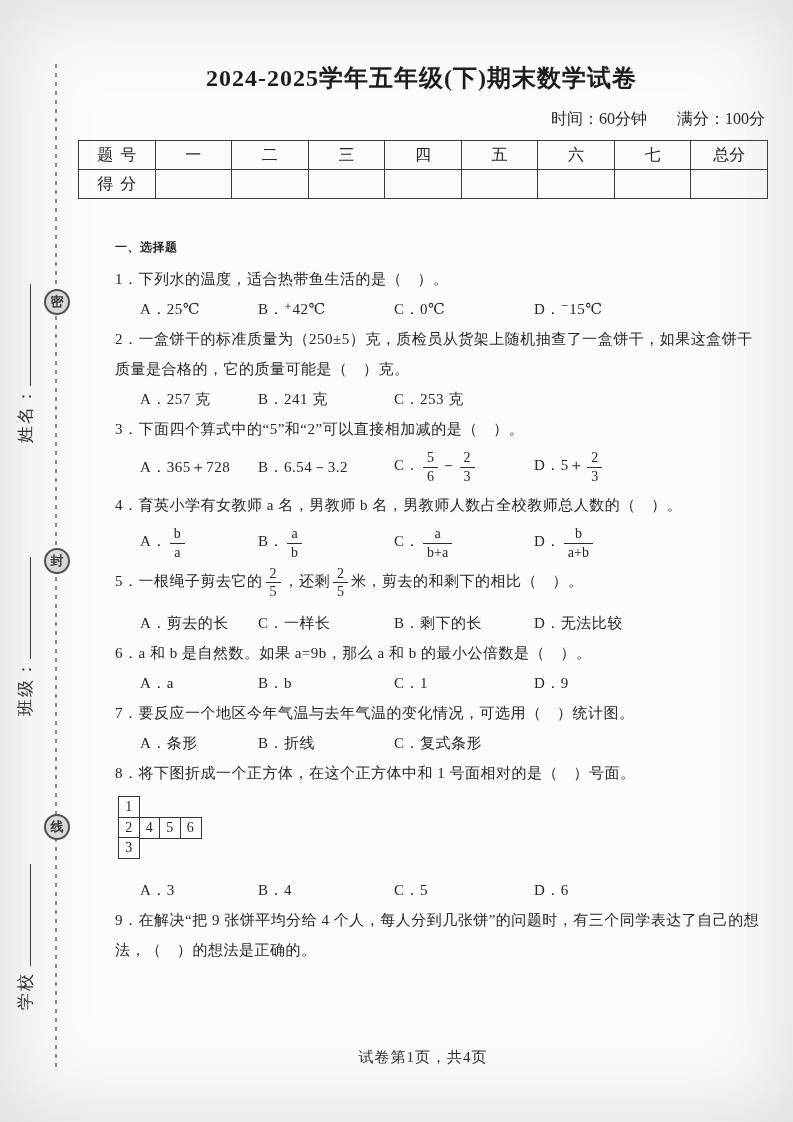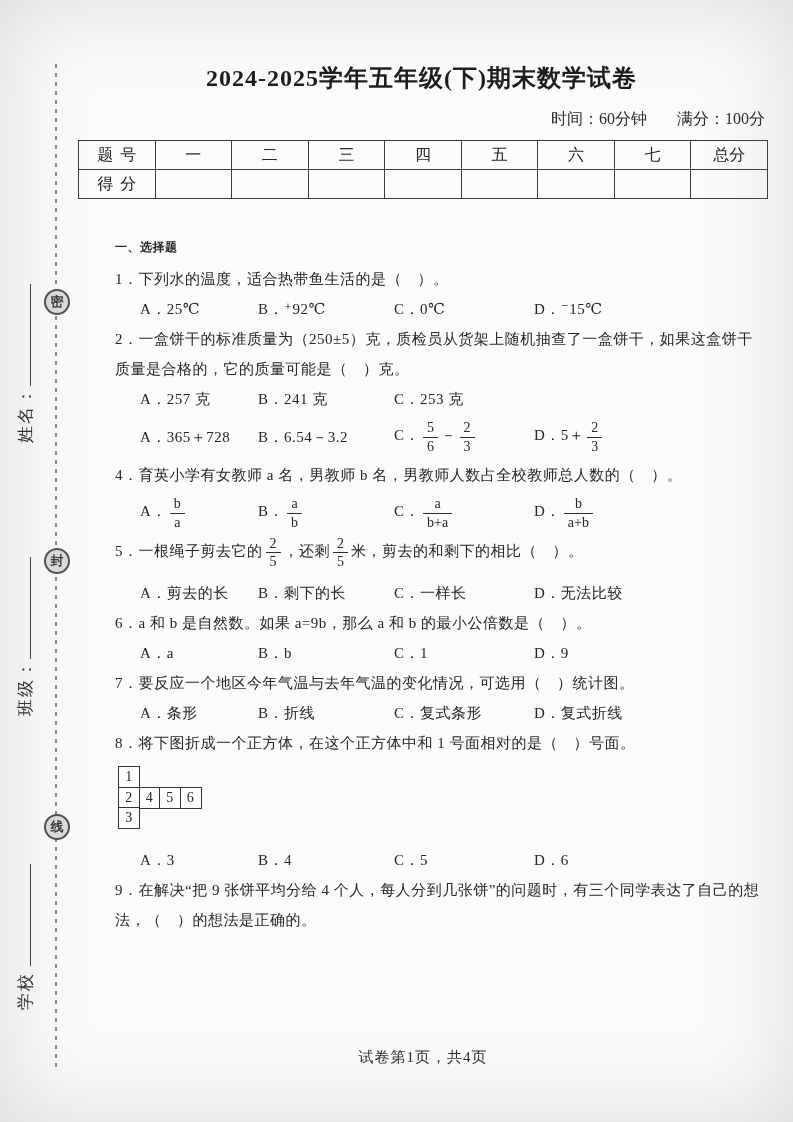--- a/index.html
+++ b/index.html
@@ -127,36 +127,37 @@
   </tbody>
     </table>
 
   <div class="body">
     <div class="section-title">一、选择题</div>
 
     <div class="q">
       <p class="first"><span>1．</span><span>下列水的温度，适合热带鱼生活的是（　）。</span></p>
       <div class="options">
         <span class="opt"><span>A．</span><span>25℃</span></span>
-        <span class="opt"><span>B．</span><span>⁺92℃</span></span>
+        <span class="opt"><span>B．</span><span>⁺42℃</span></span>
         <span class="opt"><span>C．</span><span>0℃</span></span>
         <span class="opt"><span>D．</span><span>⁻15℃</span></span>
       </div>
     </div>
 
     <div class="q">
       <p><span>2．</span><span>一盒饼干的标准质量为（250±5）克，质检员从货架上随机抽查了一盒饼干，如果这盒饼干质量是合格的，它的质量可能是（　）克。</span></p>
       <div class="options">
         <span class="opt"><span>A．</span><span>257 克</span></span>
         <span class="opt"><span>B．</span><span>241 克</span></span>
         <span class="opt"><span>C．</span><span>253 克</span></span>
       </div>
     </div>
 
     <div class="q">
+      <p><span>3．</span><span>下面四个算式中的“5”和“2”可以直接相加减的是（　）。</span></p>
       <div class="options tall">
         <span class="opt"><span>A．</span><span>365＋728</span></span>
         <span class="opt"><span>B．</span><span>6.54－3.2</span></span>
         <span class="opt"><span>C．</span><span class="frac"><span class="fnum">5</span><span class="fden">6</span></span><span>－</span><span class="frac"><span class="fnum">2</span><span class="fden">3</span></span></span>
         <span class="opt"><span>D．</span><span>5＋</span><span class="frac"><span class="fnum">2</span><span class="fden">3</span></span></span>
       </div>
     </div>
 
     <div class="q">
       <p><span>4．</span><span>育英小学有女教师 a 名，男教师 b 名，男教师人数占全校教师总人数的（　）。</span></p>
@@ -165,43 +166,42 @@
         <span class="opt"><span>B．</span><span class="frac"><span class="fnum">a</span><span class="fden">b</span></span></span>
         <span class="opt"><span>C．</span><span class="frac"><span class="fnum">a</span><span class="fden">b+a</span></span></span>
         <span class="opt"><span>D．</span><span class="frac"><span class="fnum">b</span><span class="fden">a+b</span></span></span>
       </div>
     </div>
 
     <div class="q">
       <p class="stem-tall"><span>5．</span><span>一根绳子剪去它的</span><span class="frac"><span class="fnum">2</span><span class="fden">5</span></span><span>，还剩</span><span class="frac"><span class="fnum">2</span><span class="fden">5</span></span><span>米，剪去的和剩下的相比（　）。</span></p>
       <div class="options">
         <span class="opt"><span>A．</span><span>剪去的长</span></span>
+        <span class="opt"><span>C．</span><span>一样长</span></span>
         <span class="opt"><span>B．</span><span>剩下的长</span></span>
-        <span class="opt"><span>C．</span><span>一样长</span></span>
         <span class="opt"><span>D．</span><span>无法比较</span></span>
       </div>
     </div>
 
     <div class="q">
       <p><span>6．</span><span>a 和 b 是自然数。如果 a=9b，那么 a 和 b 的最小公倍数是（　）。</span></p>
       <div class="options">
         <span class="opt"><span>A．</span><span>a</span></span>
         <span class="opt"><span>B．</span><span>b</span></span>
         <span class="opt"><span>C．</span><span>1</span></span>
         <span class="opt"><span>D．</span><span>9</span></span>
       </div>
     </div>
 
     <div class="q">
       <p><span>7．</span><span>要反应一个地区今年气温与去年气温的变化情况，可选用（　）统计图。</span></p>
       <div class="options">
         <span class="opt"><span>A．</span><span>条形</span></span>
         <span class="opt"><span>B．</span><span>折线</span></span>
         <span class="opt"><span>C．</span><span>复式条形</span></span>
-        <span class="opt"><span>D．</span><span>复式折线</span></span>
       </div>
     </div>
 
     <div class="q">
       <p><span>8．</span><span>将下图折成一个正方体，在这个正方体中和 1 号面相对的是（　）号面。</span></p>
       <div class="net">
         <div class="net-row">
             <span class="net-cell">1</span>
           </div>
         <div class="net-row">

